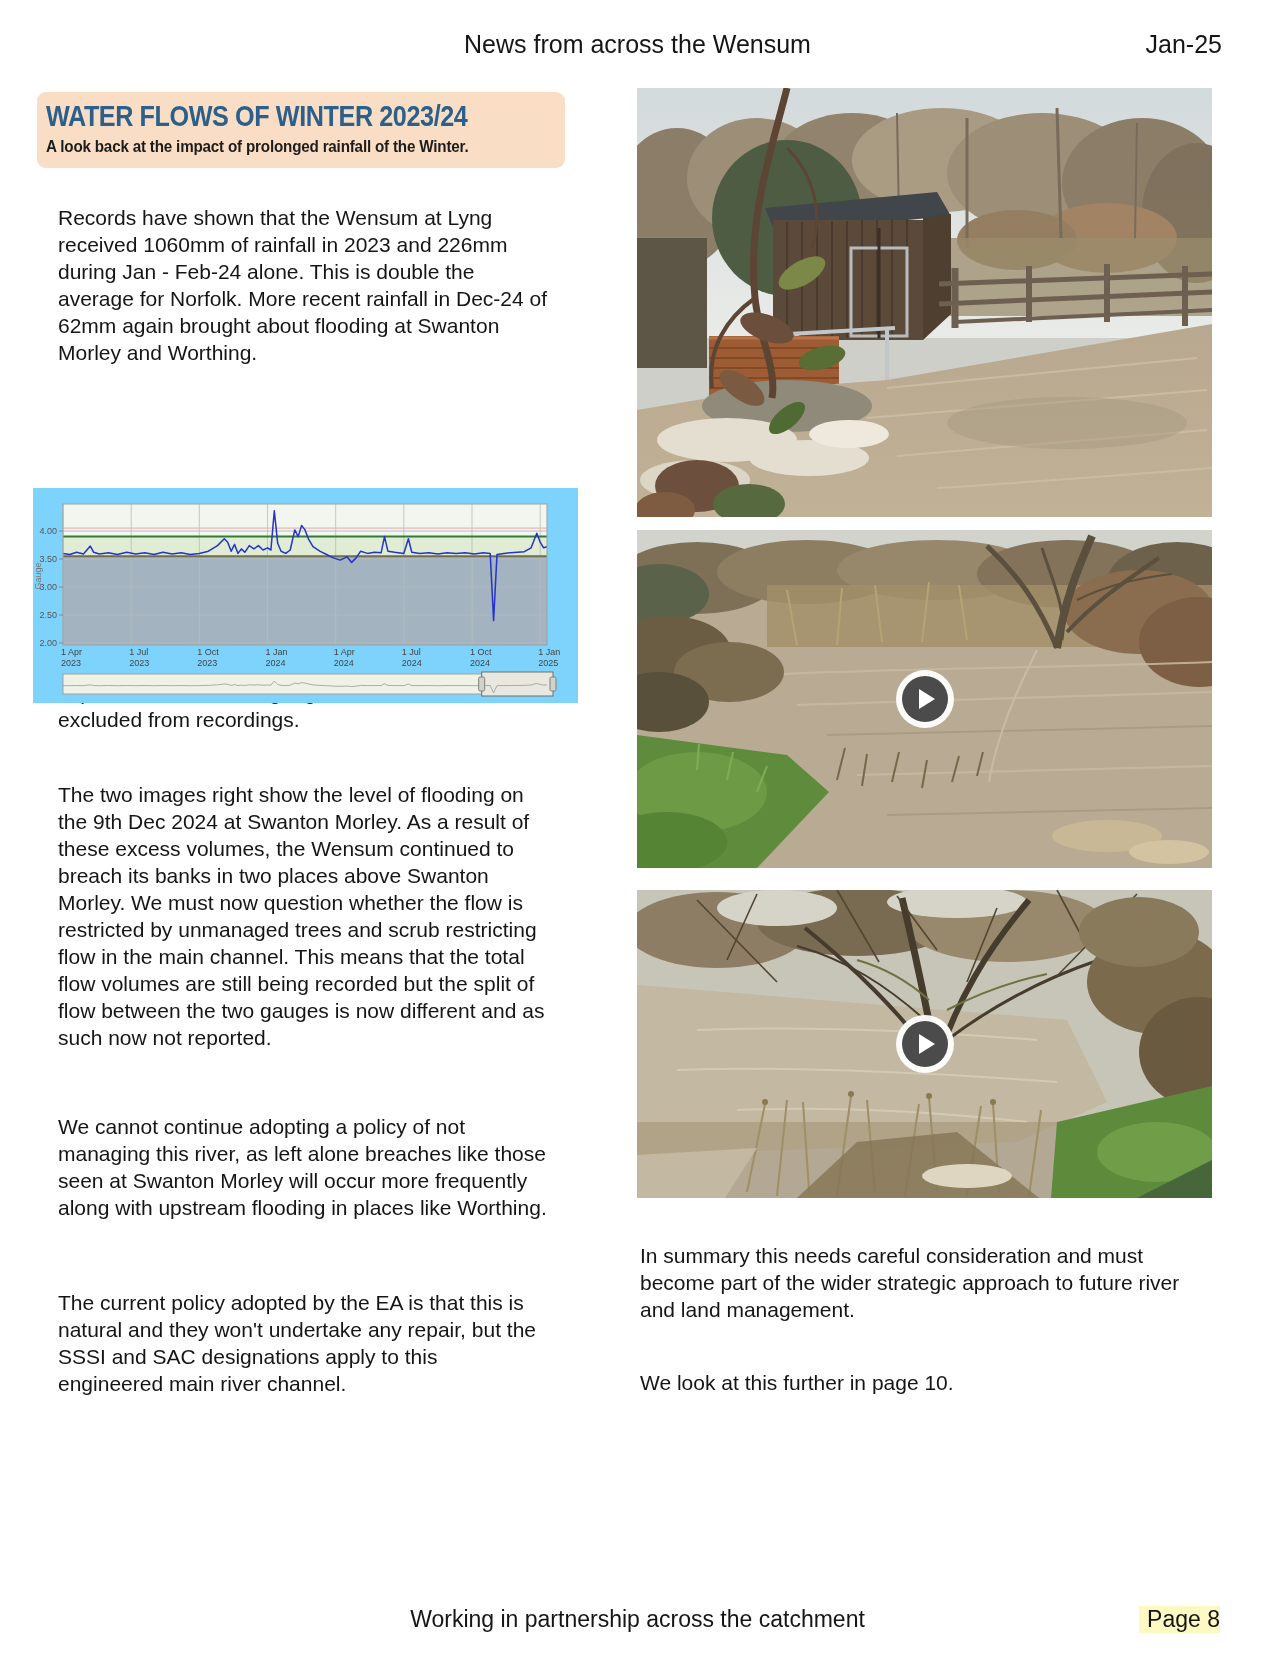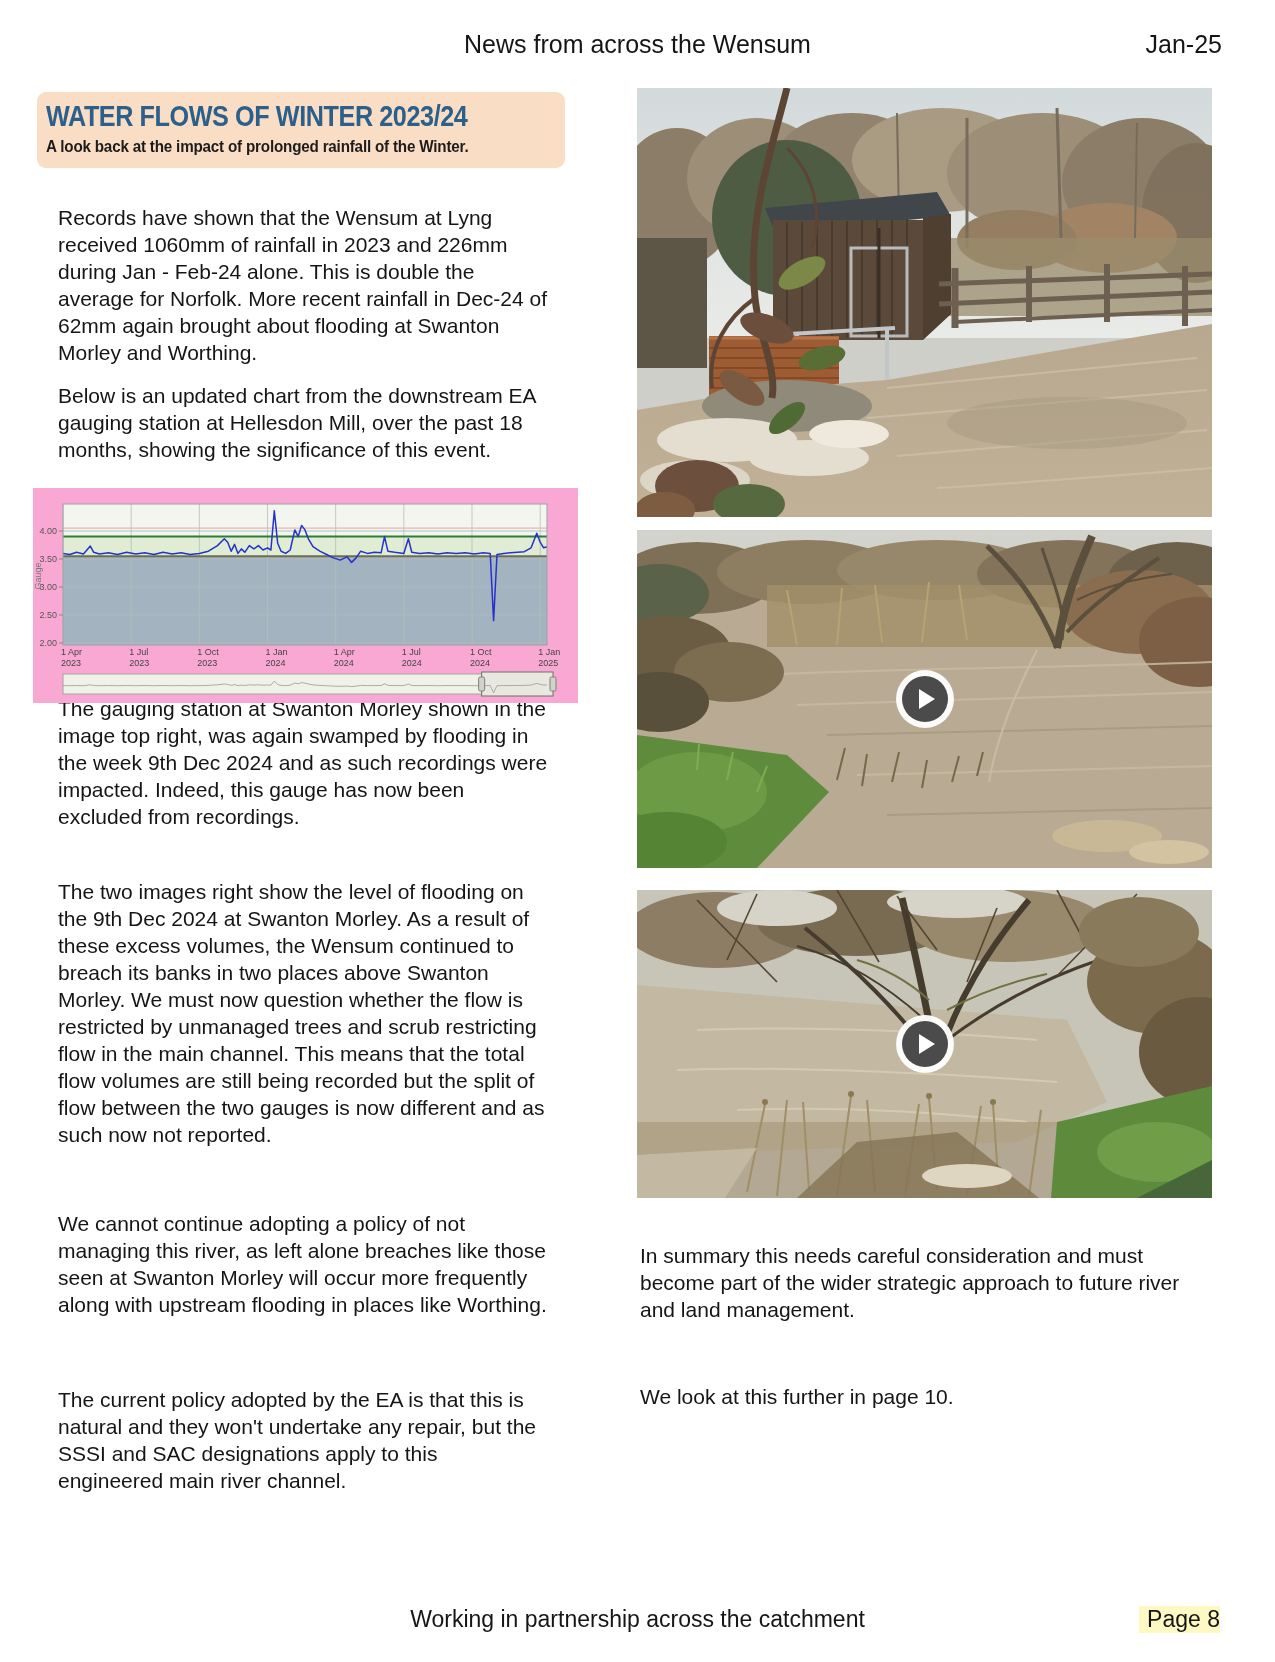--- a/index.html
+++ b/index.html
@@ -23,57 +23,56 @@
   
   .leftcol{position:absolute;left:42px;top:188px;width:522px;font-size:21px;line-height:27px;}
   .leftcol p{margin:16px;}
   .leftcol p.p2{margin-top:12px;}
   .leftcol p.p3{margin-top:232px;}
   .leftcol p.p4{margin-top:48px;}
   .leftcol p.p5{margin-top:62px;}
   .leftcol p.p6{margin-top:68px;}
 
   
-  .chart-wrap{position:absolute;left:33px;top:488px;width:545px;height:215px;background:#f9a8d4;}
+  .chart-wrap{position:absolute;left:33px;top:488px;width:545px;height:215px;background:#7dd3fc;}
   .chart-wrap svg{display:block;}
 
   
   .rightcol{position:absolute;left:637px;top:88px;width:578px;}
   .photo{position:relative;width:575px;overflow:hidden;background:#cfcfc9;}
   .photo svg{display:block;width:100%;height:100%;}
   .photo1{height:429px;}
   .photo2{height:338px;margin-top:13px;}
   .photo3{height:308px;margin-top:22px;}
   .play-btn{position:absolute;left:50%;top:50%;transform:translate(-50%,-50%);
             width:58px;height:58px;border-radius:50%;background:rgba(255,255,255,.95);
             display:flex;align-items:center;justify-content:center;cursor:pointer;}
   .play-btn .inner{width:46px;height:46px;border-radius:50%;background:#4b4b4b;
                    display:flex;align-items:center;justify-content:center;}
   .play-btn .tri{width:0;height:0;border-top:10px solid transparent;border-bottom:10px solid transparent;
                  border-left:16px solid #ffffff;margin-left:4px;}
   .summary{margin-top:44px;padding-left:3px;font-size:21px;line-height:27px;width:578px;}
   .summary p{margin:0;}
-  .summary p.s2{margin-top:60px;}
+  .summary p.s2{margin-top:46px;}
 </style>
 </head>
 <body>
 
 <div class="page">
 
   <div class="hdr-title">News from across the Wensum</div>
   <div class="hdr-date">Jan-25</div>
 
   <div class="headline">
     <h1>WATER FLOWS OF WINTER 2023/24</h1>
     <h2>A look back at the impact of prolonged rainfall of the Winter.</h2>
   </div>
 
   <div class="leftcol">
     <p class="p1">Records have shown that the Wensum at Lyng received 1060mm of rainfall in 2023 and 226mm during Jan - Feb-24 alone. This is double the average for Norfolk. More recent rainfall in Dec-24 of 62mm again brought about flooding at Swanton Morley and Worthing.</p>
-    <p class="p2">Below is an updated chart from the downstream EA gauging station at Hellesdon Mill, over the past 18 months, showing the significance of this event.</p>
     <p class="p3">The gauging station at Swanton Morley shown in the image top right, was again swamped by flooding in the week 9th Dec 2024 and as such recordings were impacted. Indeed, this gauge has now been excluded from recordings.</p>
     <p class="p4">The two images right show the level of flooding on the 9th Dec 2024 at Swanton Morley. As a result of these excess volumes, the Wensum continued to breach its banks in two places above Swanton Morley. We must now question whether the flow is restricted by unmanaged trees and scrub restricting flow in the main channel. This means that the total flow volumes are still being recorded but the split of flow between the two gauges is now different and as such now not reported.</p>
     <p class="p5">We cannot continue adopting a policy of not managing this river, as left alone breaches like those seen at Swanton Morley will occur more frequently along with upstream flooding in places like Worthing.</p>
     <p class="p6">The current policy adopted by the EA is that this is natural and they won't undertake any repair, but the SSSI and SAC designations apply to this engineered main river channel.</p>
   </div>
 
   <div class="chart-wrap">
     <svg id="gauge-chart-svg" width="545" height="215" viewBox="0 0 545 215">
         <rect x="30" y="16" width="484" height="32.60000000000001" fill="#f2f6ee"></rect>
         <rect x="30" y="48.60000000000001" width="484" height="19.60000000000001" fill="#e0ecd4"></rect>

